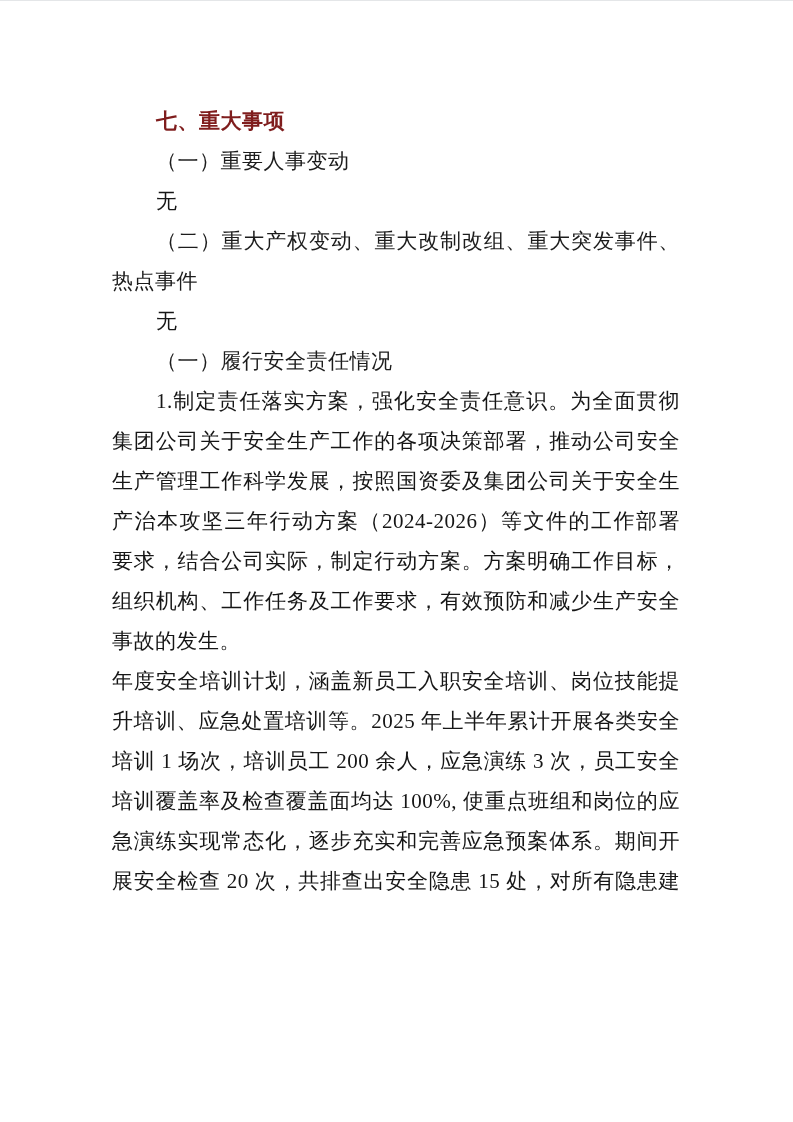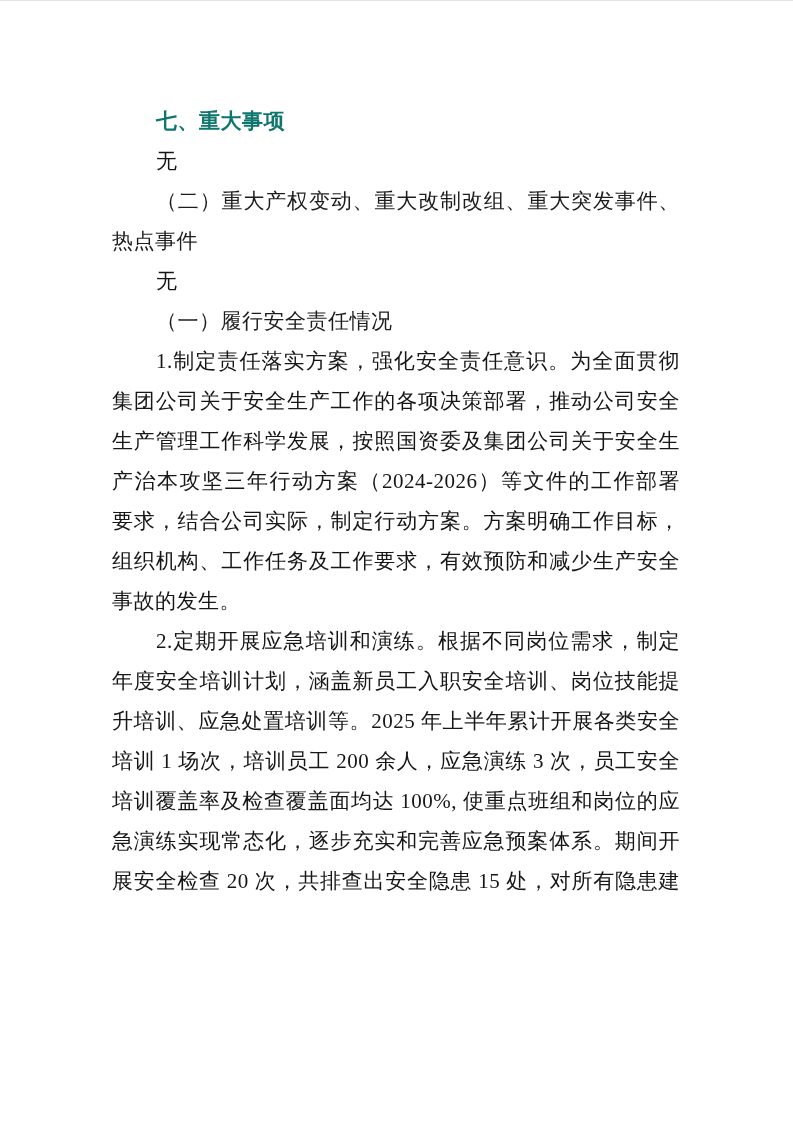--- a/index.html
+++ b/index.html
@@ -27,53 +27,53 @@
     line-height: 40px;
     font-size: 21px;
     letter-spacing: 0.5px;
     color: #161616;
     font-family: "Liberation Serif", serif;
     white-space: normal;
   }
   .h1 {
     font-family: "Liberation Sans", sans-serif;
     font-weight: 700;
-    color: #0f766e;
+    color: #7f1d1d;
   }
   .kai {
     color: #1c1c1c;
   }
   .indent {
     text-indent: 44px;
   }
   .fill {
     text-align: justify;
     text-align-last: justify;
     text-justify: inter-character;
   }
 </style>
 </head>
 <body>
 
 <div class="page">
   <div class="doc">
     <div class="line h1 indent">七、重大事项</div>
+    <div class="line kai indent">（一）重要人事变动</div>
     <div class="line indent">无</div>
     <div class="line kai indent fill">（二）重大产权变动、重大改制改组、重大突发事件、</div>
     <div class="line kai">热点事件</div>
     <div class="line indent">无</div>
     <div class="line kai indent">（一）履行安全责任情况</div>
     <div class="line indent fill">1.制定责任落实方案，强化安全责任意识。为全面贯彻</div>
     <div class="line fill">集团公司关于安全生产工作的各项决策部署，推动公司安全</div>
     <div class="line fill">生产管理工作科学发展，按照国资委及集团公司关于安全生</div>
     <div class="line fill">产治本攻坚三年行动方案（2024-2026）等文件的工作部署</div>
     <div class="line fill">要求，结合公司实际，制定行动方案。方案明确工作目标，</div>
     <div class="line fill">组织机构、工作任务及工作要求，有效预防和减少生产安全</div>
     <div class="line">事故的发生。</div>
-    <div class="line indent fill">2.定期开展应急培训和演练。根据不同岗位需求，制定</div>
     <div class="line fill">年度安全培训计划，涵盖新员工入职安全培训、岗位技能提</div>
     <div class="line fill">升培训、应急处置培训等。2025 年上半年累计开展各类安全</div>
     <div class="line fill">培训 1 场次，培训员工 200 余人，应急演练 3 次，员工安全</div>
     <div class="line fill">培训覆盖率及检查覆盖面均达 100%, 使重点班组和岗位的应</div>
     <div class="line fill">急演练实现常态化，逐步充实和完善应急预案体系。期间开</div>
     <div class="line fill">展安全检查 20 次，共排查出安全隐患 15 处，对所有隐患建</div>
   </div>
 </div>
 
 </body></html>

